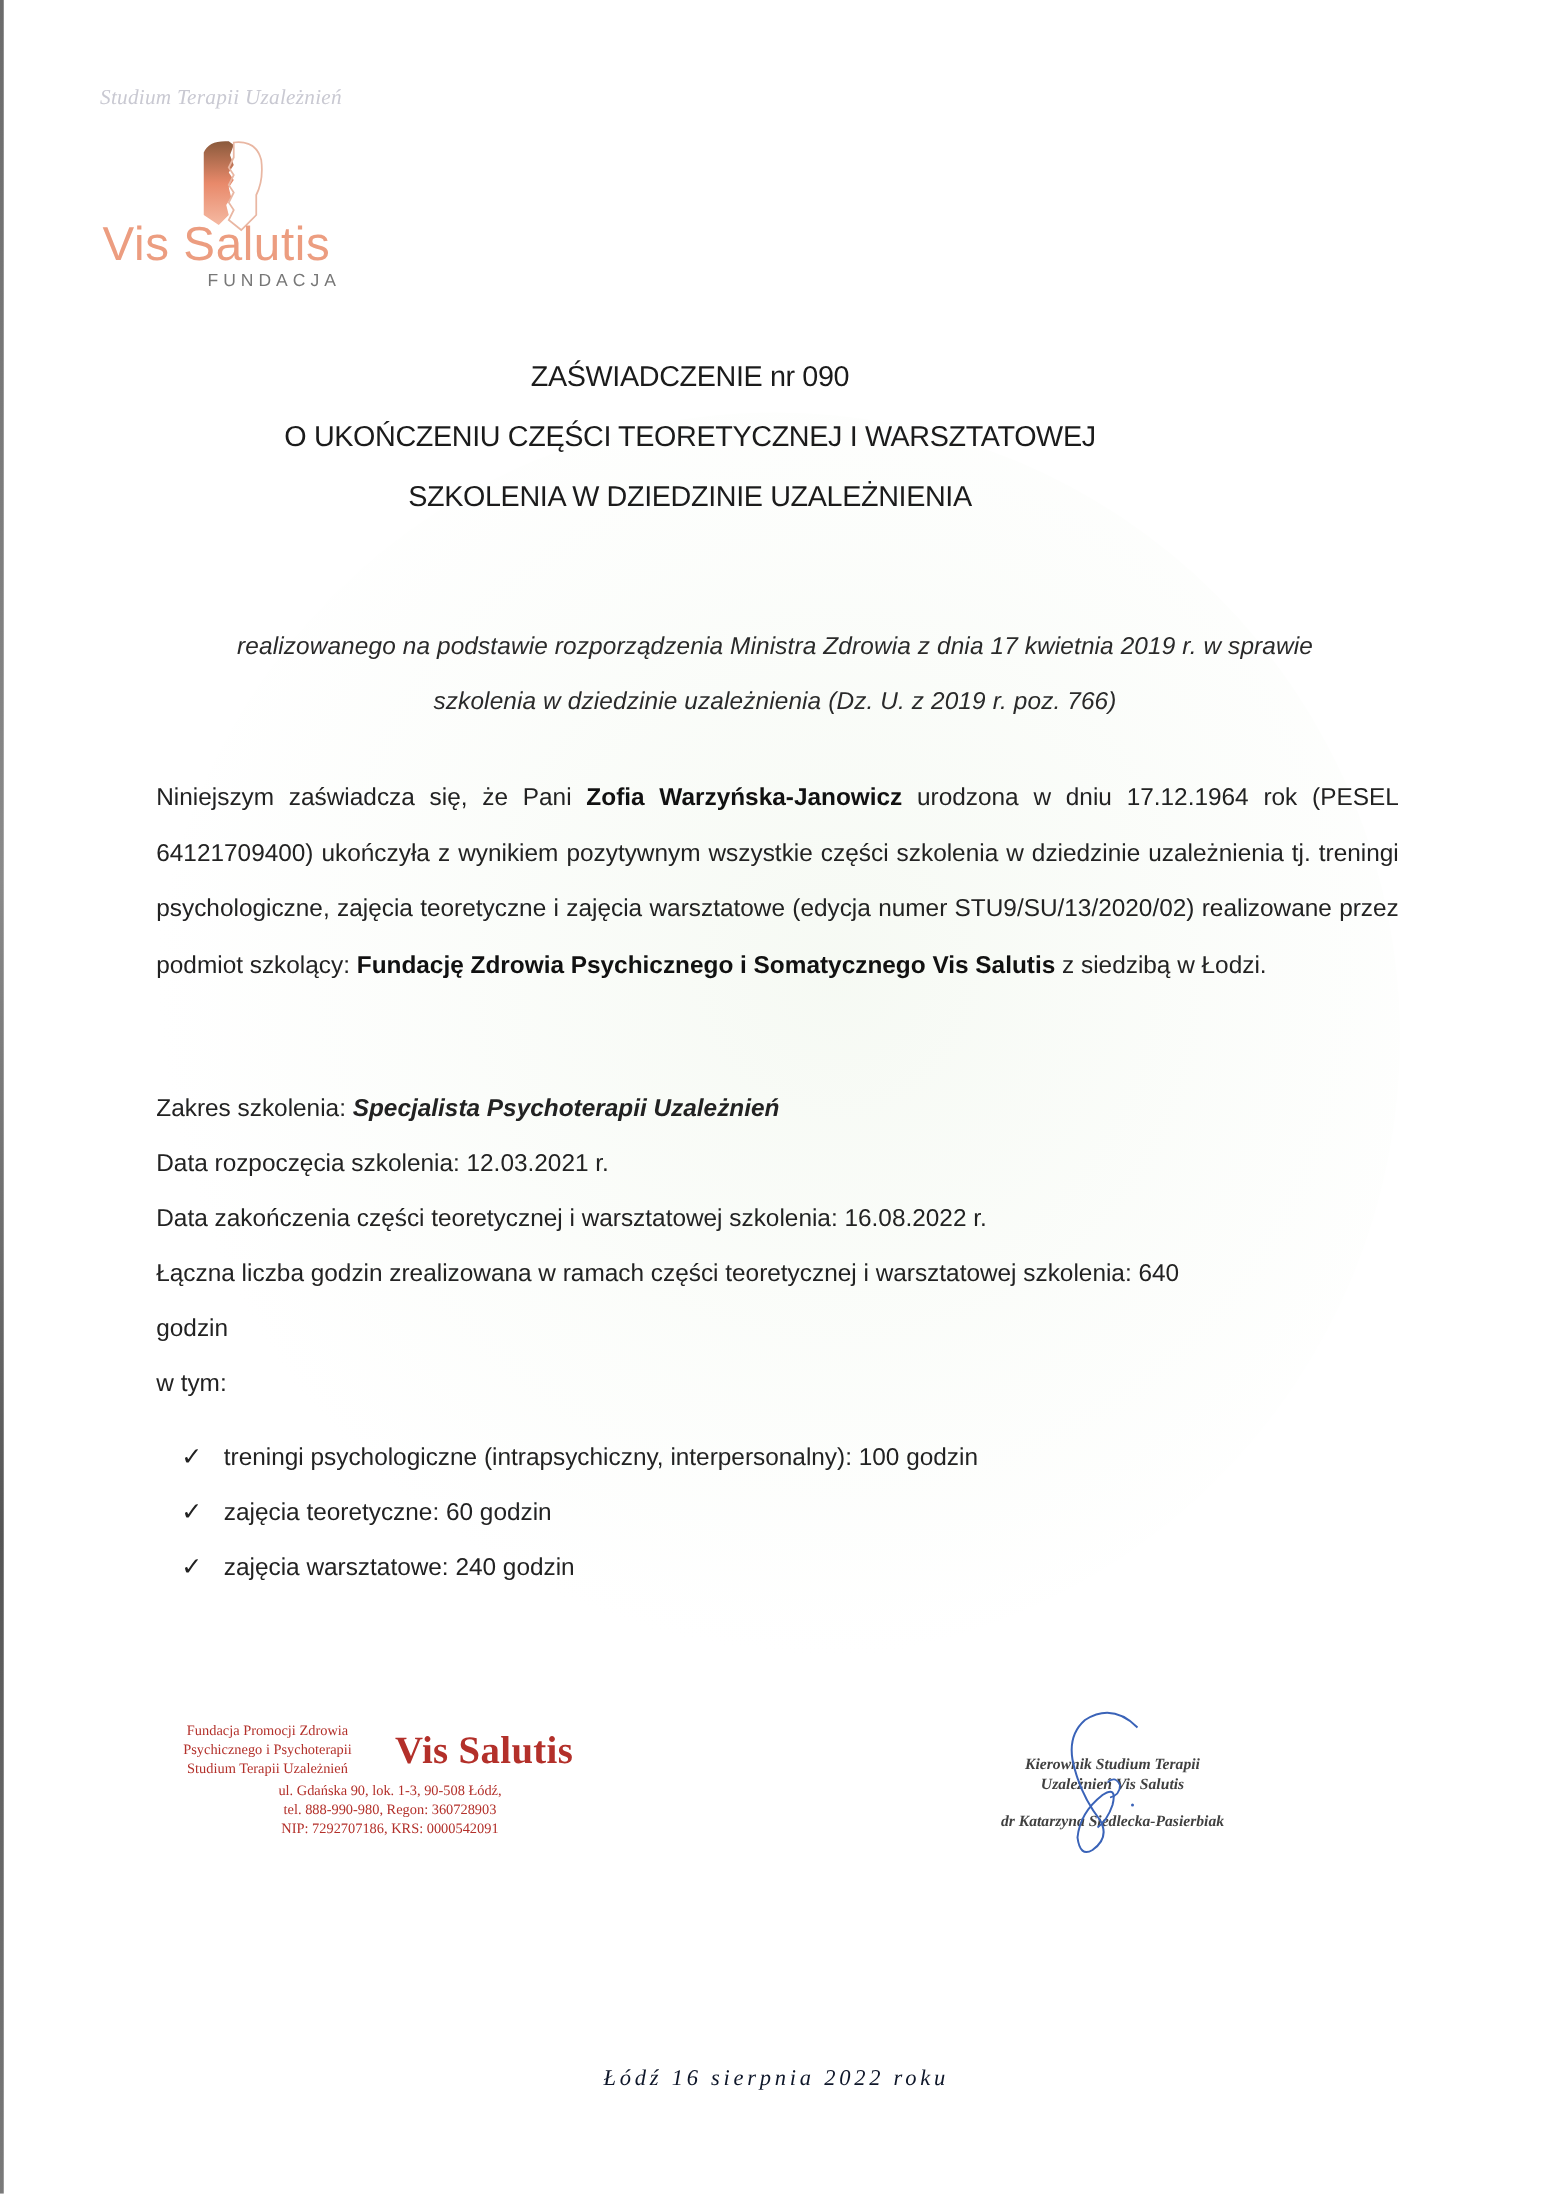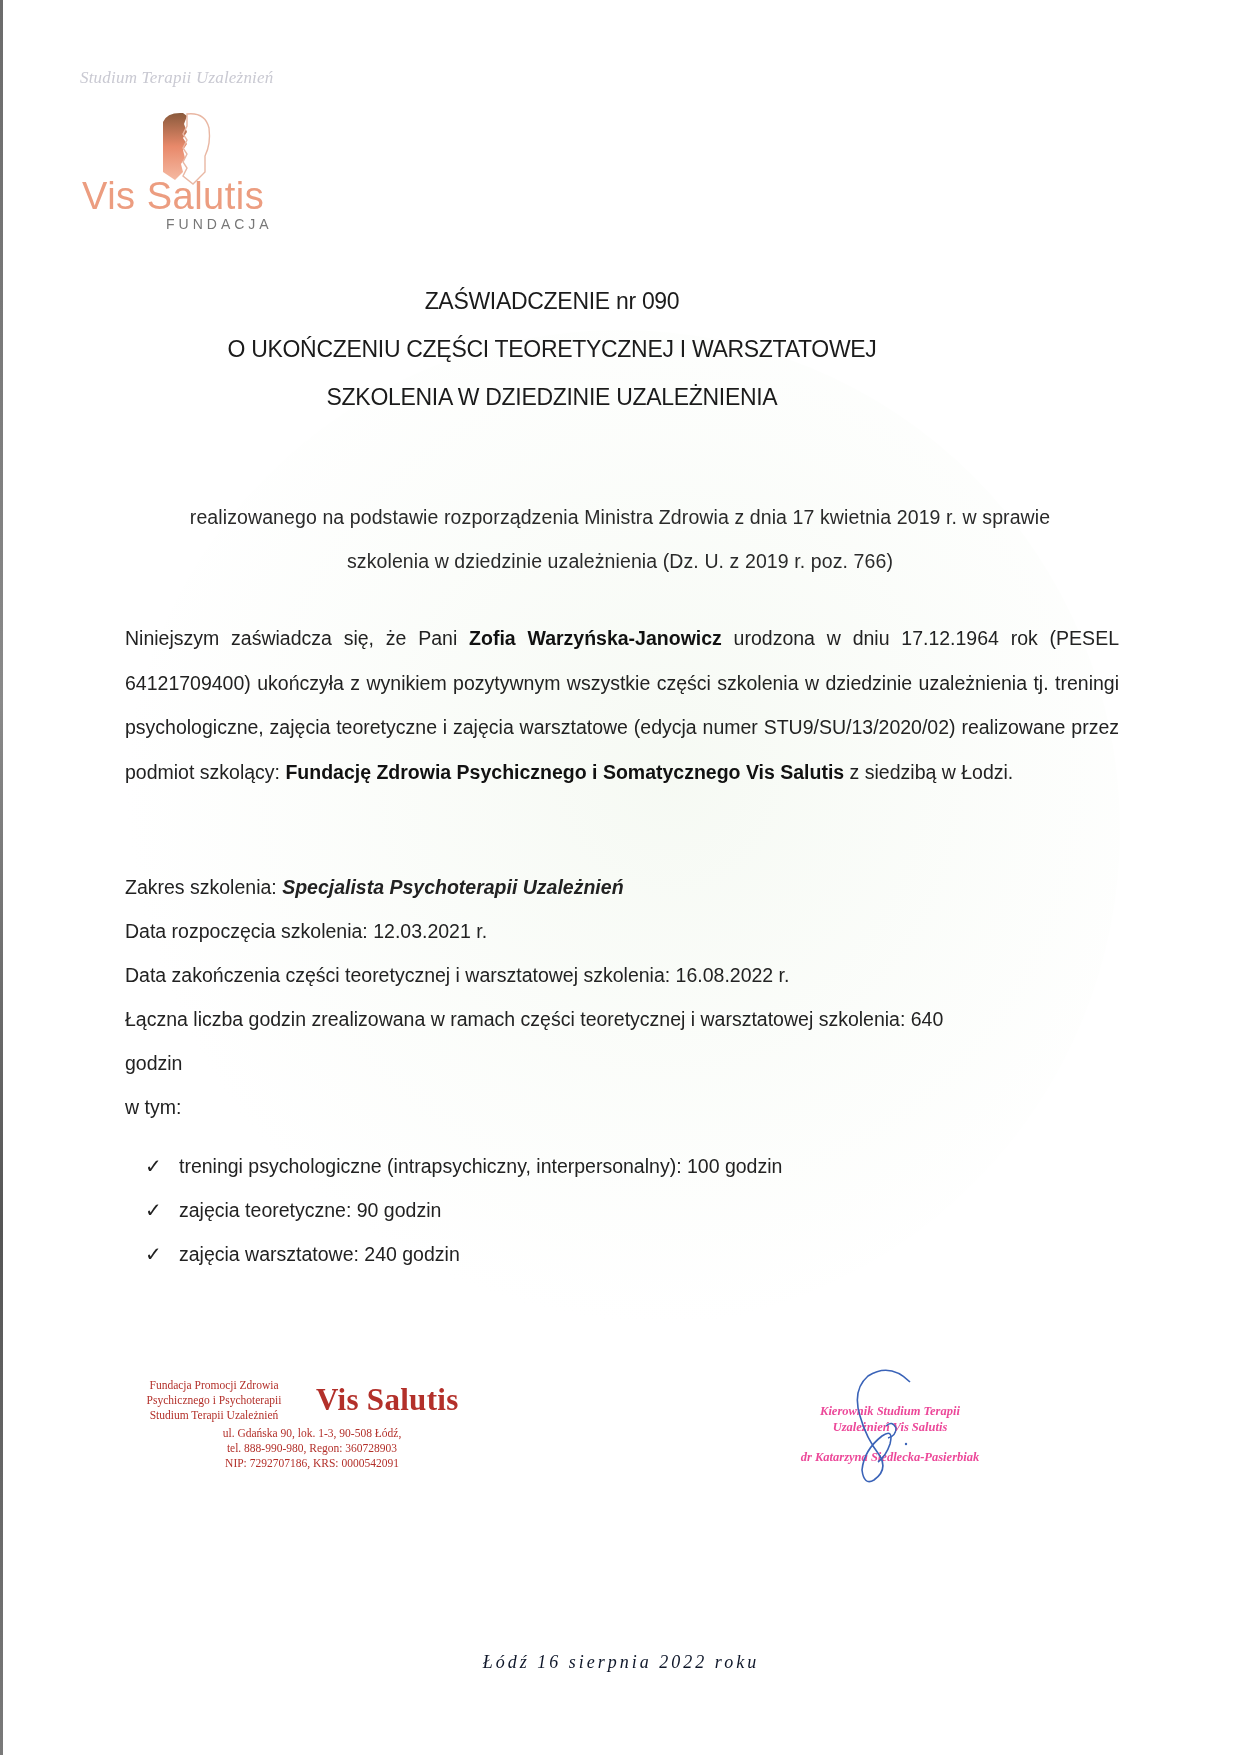--- a/index.html
+++ b/index.html
@@ -37,21 +37,21 @@
     letter-spacing: 4px; color: #777;
   }
   
   .title-block { position: absolute; left: 0; top: 286px; width: 1104px; text-align: center; }
   .title-line {
     font-family: "Liberation Sans", sans-serif; font-size: 23px; color: #1b1b1b;
     height: 48px; line-height: 30px; letter-spacing: -0.3px;
   }
   .intro {
     position: absolute; left: 120px; top: 495px; width: 1000px; text-align: center;
-    font-size: 19.5px; color: #2a2a2a; line-height: 44px; letter-spacing: 0.1px;
+    font-style: italic; font-size: 19.5px; color: #2a2a2a; line-height: 44px; letter-spacing: 0.1px;
   }
   .body-para {
     position: absolute; left: 125px; top: 616px; width: 994px;
     font-size: 19.5px; line-height: 44.5px; text-align: justify; color: #222;
   }
   .body-para b { font-weight: bold; color: #111; }
   .details { position: absolute; left: 125px; top: 872px; width: 990px; font-size: 19.5px; color: #222; }
   .details .row { height: 44px; line-height: 30px; }
   .details .em { font-style: italic; font-weight: bold; margin-top: 44px; }
   .checklist { position: absolute; left: 145px; top: 1151px; font-size: 19.5px; color: #222; }
@@ -59,21 +59,21 @@
   .checklist .check { width: 34px; font-size: 20px; }
   
   .stamp { position: absolute; left: 124px; top: 1378px; width: 360px; color: #b3302a; font-family: "Liberation Serif", serif; }
   .stamp .org { position: absolute; left: 0; top: 0; width: 180px; text-align: center; font-size: 11.5px; line-height: 15px; }
   .stamp .brand { position: absolute; left: 192px; top: 4px; font-size: 31px; font-weight: bold; letter-spacing: 0.3px; }
   .stamp .addr { position: absolute; left: 58px; top: 48px; width: 260px; text-align: center; font-size: 11.5px; line-height: 15px; }
   
   .sig { position: absolute; left: 770px; top: 1366px; width: 240px; height: 130px; }
   .sig .l { position: absolute; left: 0; width: 240px; text-align: center;
     font-family: "Liberation Serif", serif; font-style: italic; font-weight: bold;
-    font-size: 12.5px; color: #ec4899; }
+    font-size: 12.5px; color: #404040; }
   .sig svg { position: absolute; left: 0; top: 0; }
   .footer-date {
     position: absolute; left: 0; top: 1652px; width: 1242px; text-align: center;
     font-family: "Liberation Serif", serif; font-style: italic; font-size: 18px;
     letter-spacing: 3px; color: #0f172a;
   }
 </style>
 </head>
 <body>
 
@@ -119,21 +119,21 @@
   <div class="row">w tym:</div>
 </div>
 
 <div class="checklist">
   <div class="item">
     <span class="check">✓</span>
     <span>treningi psychologiczne (intrapsychiczny, interpersonalny): 100 godzin</span>
   </div>
   <div class="item">
     <span class="check">✓</span>
-    <span>zajęcia teoretyczne: 90 godzin</span>
+    <span>zajęcia teoretyczne: 60 godzin</span>
   </div>
   <div class="item">
     <span class="check">✓</span>
     <span>zajęcia warsztatowe: 240 godzin</span>
   </div>
 </div>
 
 <div class="stamp">
   <div class="org">
     <div>Fundacja Promocji Zdrowia</div>

